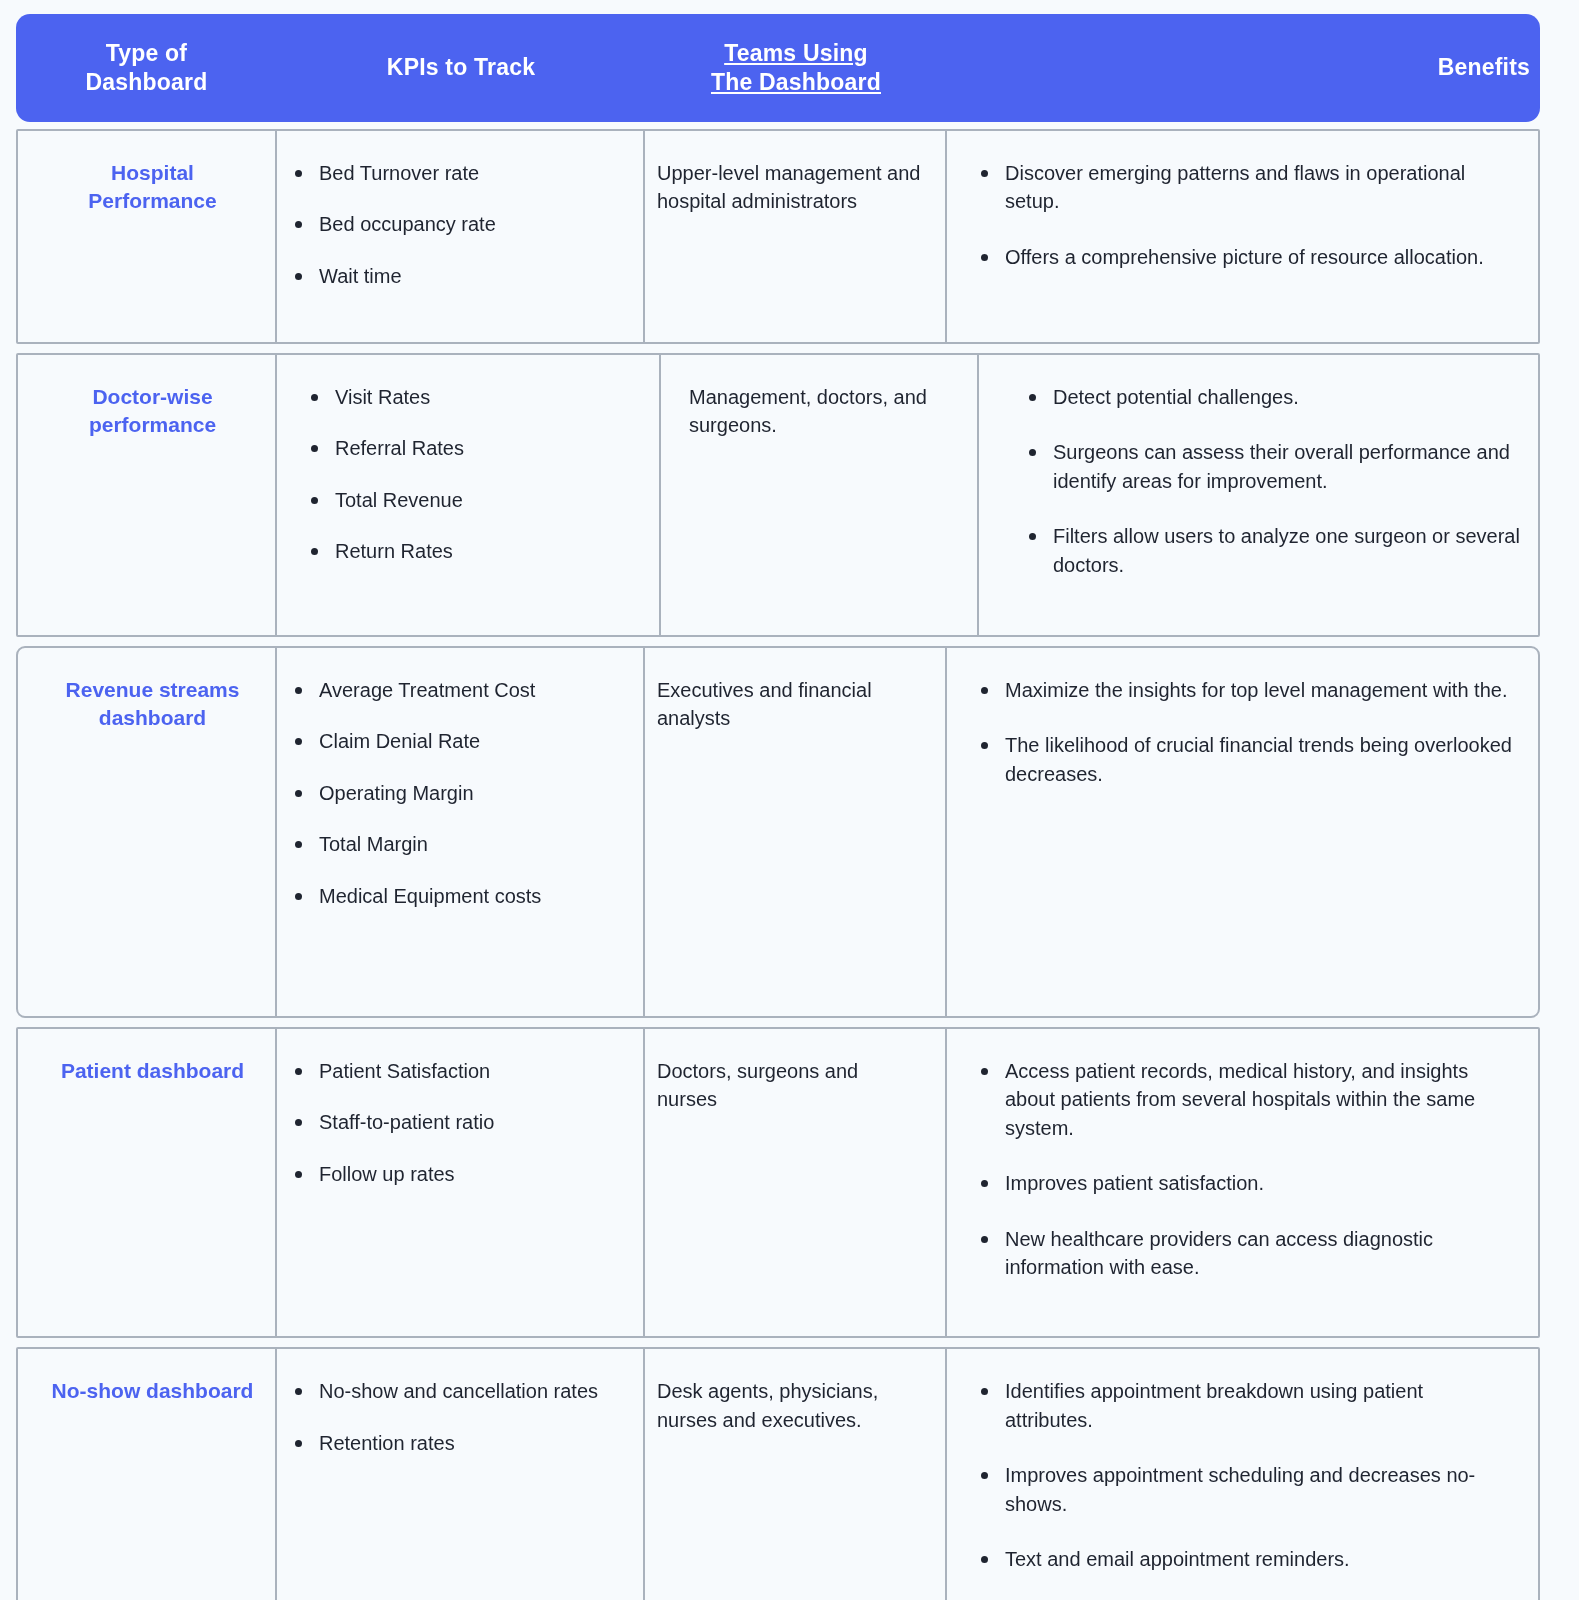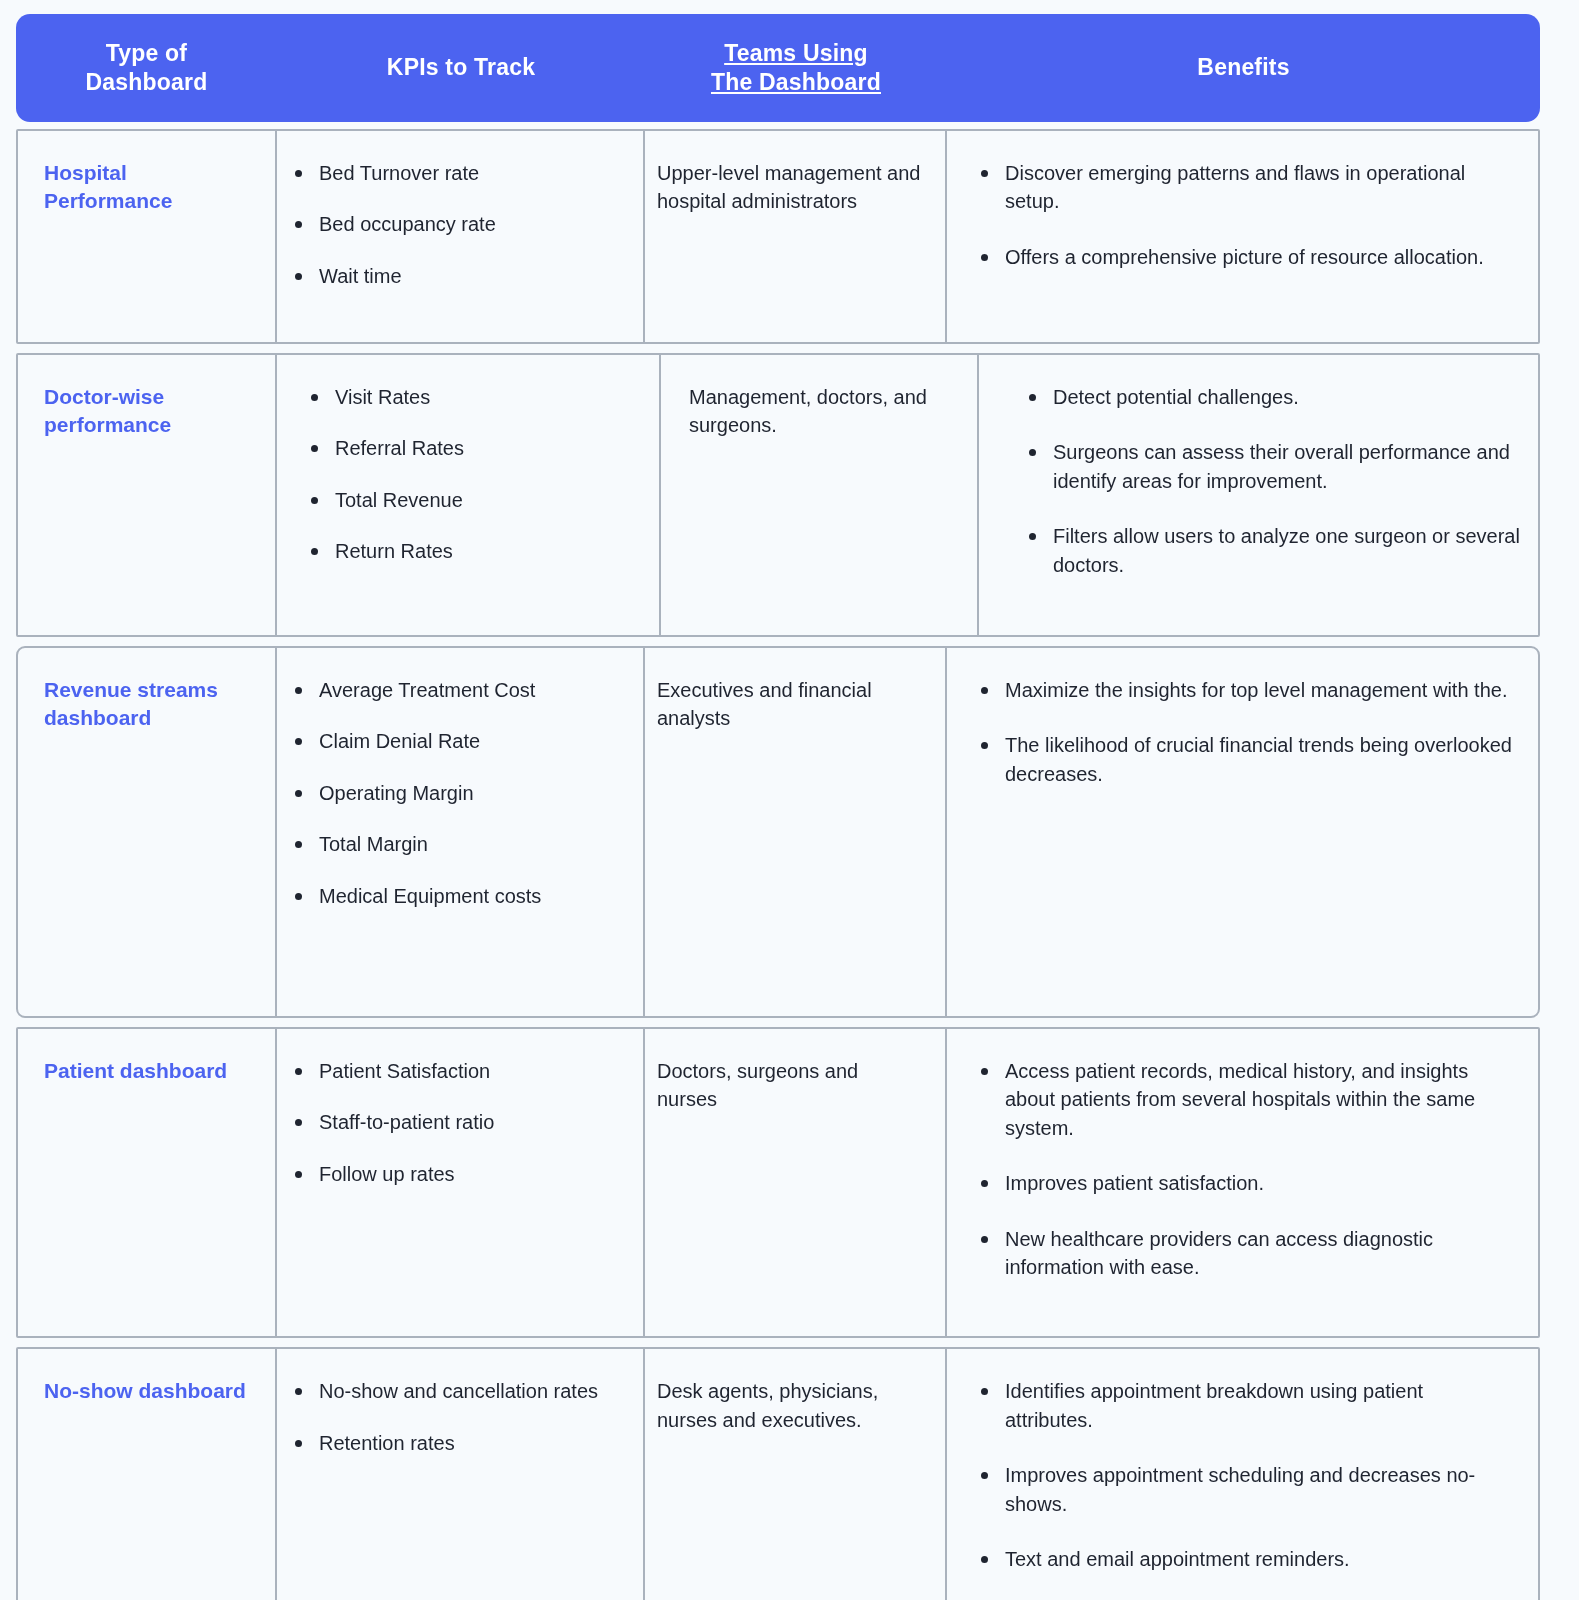--- a/index.html
+++ b/index.html
@@ -47,21 +47,21 @@
     font-size: 23px;
     font-weight: bold;
     line-height: 1.28;
     letter-spacing: .2px;
     box-sizing: border-box;
     padding: 0 10px;
   }
   .c1 { width: 261px; flex: 0 0 261px; }
   .c2 { width: 368px; flex: 0 0 368px; }
   .c3 { width: 302px; flex: 0 0 302px; text-decoration: underline; }
-  .c4 { width: 593px; flex: 0 0 593px; }
+  .c4 { width: 593px; flex: 0 0 593px; justify-content: flex-end; }
 
   
   .rows {
     margin-top: 7px;
   }
   .trow {
     display: flex;
     background: #f7fafd;
     border: 2px solid #aab2bd;
     border-radius: 2px;
@@ -70,21 +70,21 @@
   }
   .trow:last-child { margin-bottom: 0; }
 
   .td {
     box-sizing: border-box;
     border-right: 2px solid #aab2bd;
     padding: 28px 22px 28px 24px;
   }
   .td:last-child { border-right: none; }
 
-  .b1 { width: 259px; flex: 0 0 259px; padding-left: 26px; padding-right: 14px; }
+  .b1 { width: 259px; flex: 0 0 259px; padding-left: 26px; padding-right: 14px; text-align: center; }
   .b2 { width: 368px; flex: 0 0 368px; padding-left: 12px; }
   .b3 { width: 302px; flex: 0 0 302px; padding-left: 12px; }
   .b4 { width: 591px; flex: 0 0 591px; padding-left: 28px; }
 
   .row-h1 { min-height: 215px; }
   .row-h2 { min-height: 284px; gap: 16px; }
   .row-h3 { min-height: 372px; border-radius: 9px; }
   .row-h4 { min-height: 282px; }
   .row-h5 { min-height: 262px; }
 

